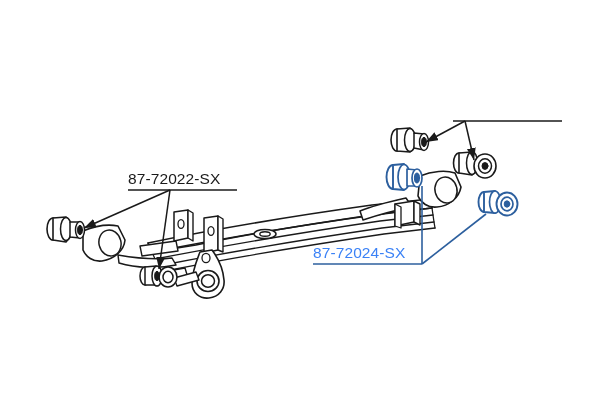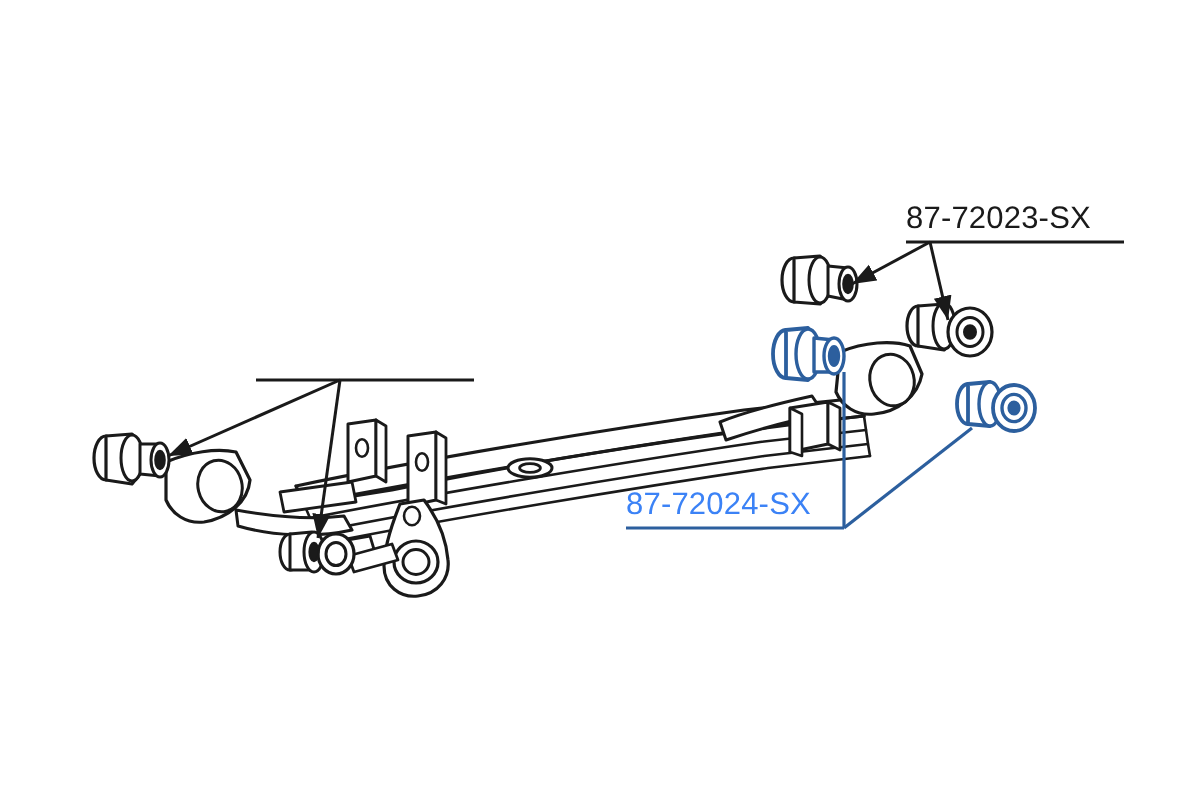--- a/index.html
+++ b/index.html
@@ -195,18 +195,18 @@
       <line x1="465" y1="121" x2="474" y2="160" stroke="#1a1a1a" stroke-width="1.5" marker-end="url(#arrowDark)"></line>
     </g>
 
     <g>
       <line x1="313" y1="264" x2="422" y2="264" stroke="#2c5f9e" stroke-width="1.6"></line>
       <line x1="422" y1="264" x2="422" y2="186" stroke="#2c5f9e" stroke-width="1.6"></line>
       <line x1="422" y1="264" x2="486" y2="214" stroke="#2c5f9e" stroke-width="1.6"></line>
     </g>
   </svg>
 
-
-  <div class="lbl lbl-dark" id="lbl-72023">87-72023-SX</div>
+  <div class="lbl lbl-dark" id="lbl-72022">87-72022-SX</div>
+
 
   <div class="lbl lbl-blue" id="lbl-72024">87-72024-SX</div>
 
 </div>
 
 </body></html>

